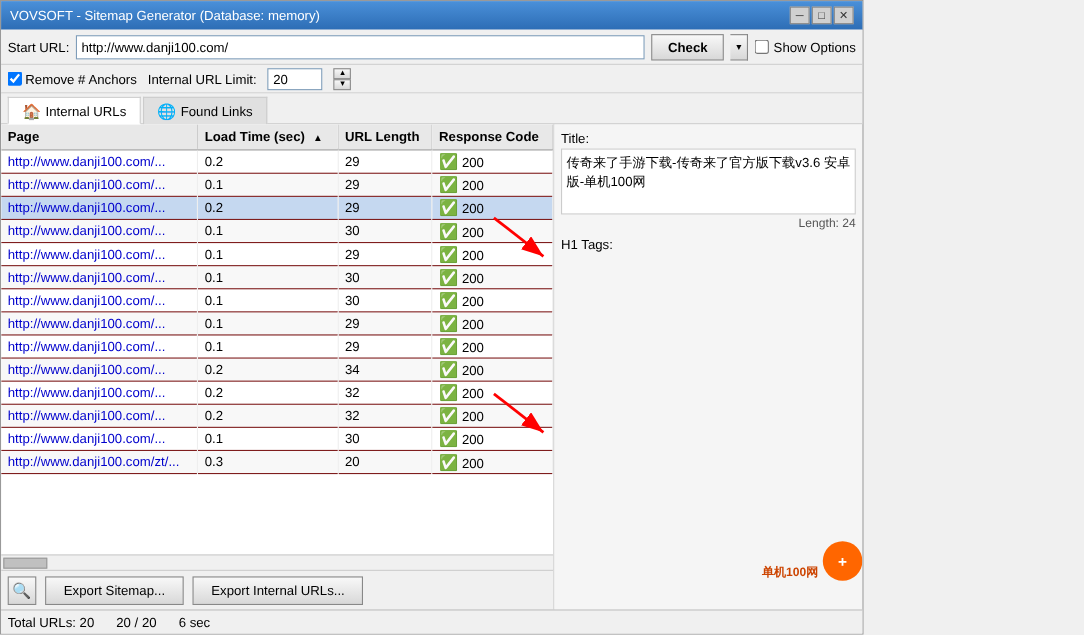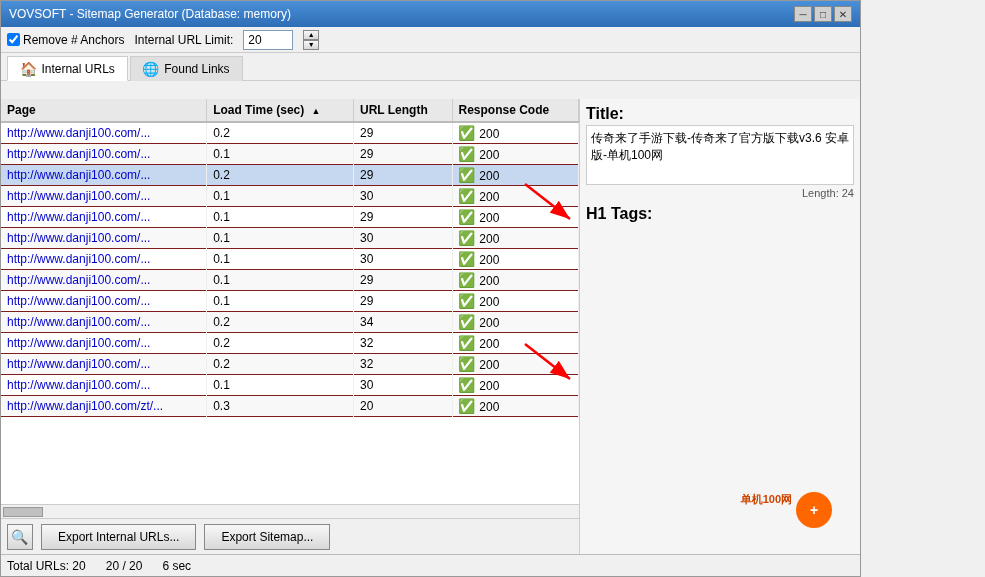--- a/index.html
+++ b/index.html
@@ -5,21 +5,21 @@
     * { box-sizing: border-box; margin: 0; padding: 0; }
     body {
       font-family: 'Segoe UI', Tahoma, Geneva, Verdana, sans-serif;
       font-size: 12px;
       background: #f0f0f0;
       width: 985px;
       height: 577px;
       overflow: hidden;
     }
     .window {
-      width: 861px;
+      width: 785px;
       height: 577px;
       border: 1px solid #999;
       background: #f0f0f0;
       display: flex;
       flex-direction: column;
     }
     .title-bar {
       background: linear-gradient(to bottom, #4a90d9, #2d6db5);
       color: white;
       padding: 4px 8px;
@@ -252,22 +252,22 @@
       display: flex;
       flex-direction: column;
       gap: 6px;
     }
     .info-section {
       display: flex;
       flex-direction: column;
       gap: 2px;
     }
     .info-label {
-      font-size: 16px;
-      font-weight: bold;
+      font-size: 12px;
+      font-weight: normal;
       color: #000;
     }
     .info-content {
       background: white;
       border: 1px solid #ccc;
       padding: 4px;
       font-size: 12px;
       line-height: 1.4;
       min-height: 60px;
       overflow: hidden;
@@ -330,23 +330,23 @@
     .scrollbar-thumb-h {
       height: 10px;
       width: 40px;
       background: #c0c0c0;
       border: 1px solid #999;
       margin-left: 2px;
     }
     .watermark {
       position: absolute;
       bottom: 26px;
-      right: 28px;
-      display: flex;
-      align-items: flex-start;
+      right: 0;
+      display: flex;
+      align-items: flex-end;
       gap: 4px;
     }
     .watermark-circle {
       width: 36px;
       height: 36px;
       background: #ff6600;
       border-radius: 50%;
       display: flex;
       align-items: center;
       justify-content: center;
@@ -368,20 +368,30 @@
   <div class="title-bar">
     <span class="title-bar-title">VOVSOFT - Sitemap Generator (Database: memory)</span>
     <div class="title-bar-buttons">
       <button class="title-btn">─</button>
       <button class="title-btn">□</button>
       <button class="title-btn">✕</button>
     </div>
   </div>
 
 
+  <div class="toolbar">
+    <span class="toolbar-label">Start URL:</span>
+    <input class="url-input" type="text" value="http://www.danji100.com/" style="">
+    <button class="check-btn">Check</button>
+    <div class="dropdown-arrow">▼</div>
+    <div class="show-options">
+      <input type="checkbox" style="">
+      <span>Show Options</span>
+    </div>
+  </div>
 
   <div class="options-bar">
     <label>
       <input type="checkbox" checked="" style="">
       <span>Remove # Anchors</span>
     </label>
     <span class="url-limit-label">Internal URL Limit:</span>
     <input class="url-limit-input" type="text" value="20" style="">
     <div class="spinner-btn">
       <div class="spin-up">▲</div>
@@ -393,21 +403,21 @@
     <div class="tab active">
       <span class="tab-icon">🏠</span>
       <span>Internal URLs</span>
     </div>
     <div class="tab">
       <span class="tab-icon">🌐</span>
       <span>Found Links</span>
     </div>
   </div>
 
-  <div class="main-content" style="position:relative;margin-top:18px;">
+  <div class="main-content" style="position:relative;">
 
     <div class="left-panel">
       <div class="table-container">
         <table>
           <thead>
             <tr>
               <th>
                 <span>Page</span>
               </th>
               <th>
@@ -537,22 +547,22 @@
   </tr>
             </tbody>
         </table>
       </div>
       <div class="scrollbar-h">
         <div class="scrollbar-thumb-h"></div>
       </div>
 
       <div class="bottom-bar">
         <div class="search-icon-btn">🔍</div>
+        <button class="export-btn">Export Sitemap...</button>
         <button class="export-btn">Export Internal URLs...</button>
-        <button class="export-btn">Export Sitemap...</button>
       </div>
     </div>
 
     <div class="right-panel">
       <div class="right-panel-inner">
         <div class="info-section">
           <span class="info-label">Title:</span>
           <div class="info-content">传奇来了手游下载-传奇来了官方版下载v3.6 安卓版-单机100网</div>
           <div class="info-length">Length: 24</div>
         </div>

